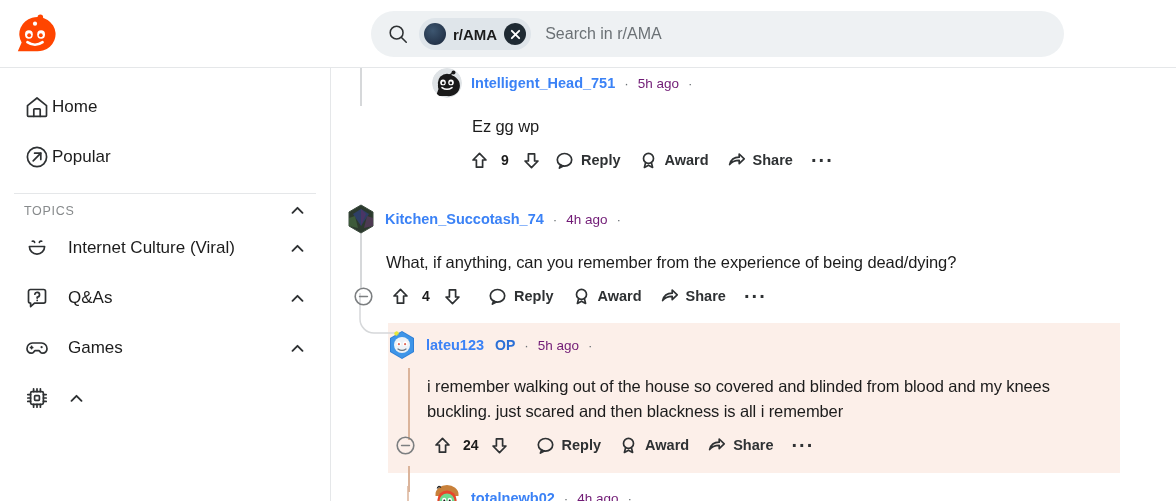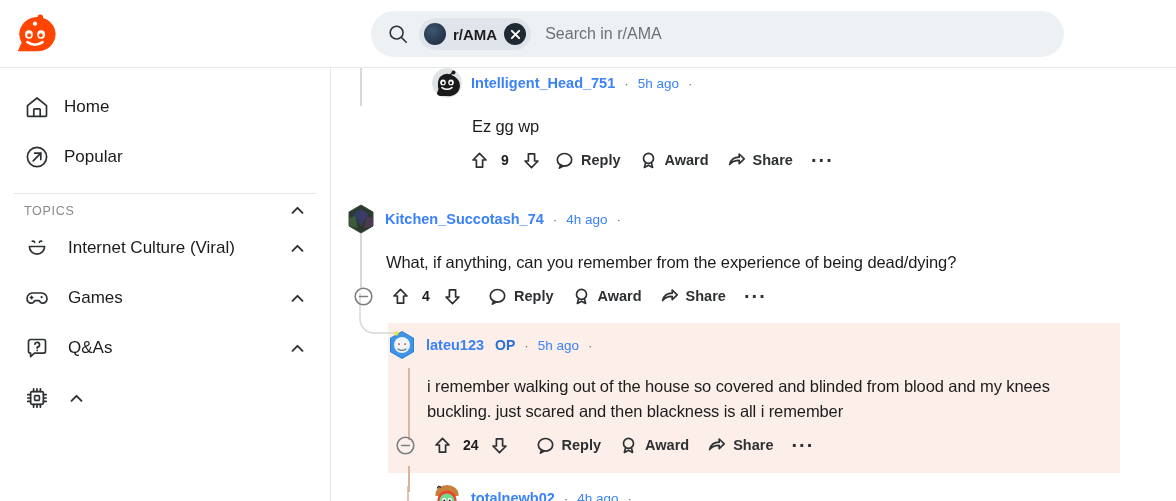--- a/index.html
+++ b/index.html
@@ -63,21 +63,21 @@
   
   .sidebar {
     position: absolute; top: 68px; left: 0;
     width: 331px; height: 433px;
     background: #ffffff;
     border-right: 1px solid #e5e7e9;
     padding-top: 14px;
     overflow: hidden;
   }
   .nav-item {
-    display: flex; align-items: center; gap: 14px;
+    display: flex; align-items: center; gap: 2px;
     height: 50px; margin: 0 10px; padding: 0 14px;
     border-radius: 8px; cursor: pointer;
   }
   .nav-item .ic { width: 26px; height: 26px; flex: 0 0 auto; }
   .nav-item .lbl { font-size: 17px; color: #1c1c1c; }
   .divider { height: 1px; background: #e5e7e9; margin: 11px 14px 0 14px; }
 
   .section-head {
     display: flex; align-items: center; justify-content: space-between;
     margin: 8px 24px 4px 24px; cursor: pointer;
@@ -98,21 +98,21 @@
   .main {
     position: absolute; top: 68px; left: 332px;
     width: 844px; height: 433px;
     background: #ffffff; overflow: hidden;
   }
   .comment { position: absolute; }
   .c-head { display: flex; align-items: center; gap: 9px; }
   .c-avatar { width: 30px; height: 30px; border-radius: 50%; flex: 0 0 auto; }
   .c-user { font-size: 14.5px; font-weight: 700; color: #3b82f6; cursor: pointer; }
   .c-op { font-size: 14px; font-weight: 700; color: #2a6fd6; margin-left: 2px; }
-  .c-meta { font-size: 13.5px; color: #3b82f6; }
+  .c-meta { font-size: 13.5px; color: #701a75; }
   .c-dot { font-size: 13.5px; color: #6b7175; }
   .c-body {
     font-size: 16.5px; color: #1c1c1c; line-height: 1.52;
     letter-spacing: -0.1px;
   }
   .c-actions { display: flex; align-items: center; gap: 0; }
   .act {
     display: flex; align-items: center; gap: 7px;
     height: 30px; padding: 0 9px; border-radius: 15px;
     cursor: pointer; font-size: 14.5px; font-weight: 600; color: #2e3133;
@@ -214,37 +214,37 @@
       <path class="st" d="M17.7 6.2 A1.6 1.6 0 0 0 15.4 7.4"></path>
     </svg>
     <span class="lbl">Internet Culture (Viral)</span>
     <svg class="chev" viewBox="0 0 17 17">
       <path d="M3.5 10.8 L8.5 5.8 L13.5 10.8" fill="none" stroke="#2e3133" stroke-width="1.9" stroke-linecap="round" stroke-linejoin="round"></path>
     </svg>
   </div>
 
   <div class="topic-item">
     <svg class="ic" viewBox="0 0 26 26">
+      <path class="st" d="M4.5 6.4 A1.9 1.9 0 0 1 6.4 4.5 H19.6 A1.9 1.9 0 0 1 21.5 6.4 V16.2 A1.9 1.9 0 0 1 19.6 18.1 H10.5 L6.6 21.6 V18.1 H6.4 A1.9 1.9 0 0 1 4.5 16.2 Z"></path>
+      <path class="st" d="M10.8 9.2 A2.4 2.4 0 1 1 13.2 12.1 V13.1"></path>
+      <circle cx="13.2" cy="15.4" r="0.9" fill="#2e3133"></circle>
+    </svg>
+    <span class="lbl">Q&amp;As</span>
+    <svg class="chev" viewBox="0 0 17 17">
+      <path d="M3.5 10.8 L8.5 5.8 L13.5 10.8" fill="none" stroke="#2e3133" stroke-width="1.9" stroke-linecap="round" stroke-linejoin="round"></path>
+    </svg>
+  </div>
+
+  <div class="topic-item">
+    <svg class="ic" viewBox="0 0 26 26">
       <path class="st" d="M8.4 8 H17.6 A5.6 5.6 0 0 1 23 13.8 A4.3 4.3 0 0 1 18.8 18.2 A3.4 3.4 0 0 1 16.2 16.9 L15 15.6 H11 L9.8 16.9 A3.4 3.4 0 0 1 7.2 18.2 A4.3 4.3 0 0 1 3 13.8 A5.6 5.6 0 0 1 8.4 8 Z"></path>
       <path class="st" d="M7.6 11.4 V13.6 M6.5 12.5 H8.7"></path>
       <circle cx="17.6" cy="12.2" r="1.1" fill="#2e3133"></circle>
     </svg>
     <span class="lbl">Games</span>
-    <svg class="chev" viewBox="0 0 17 17">
-      <path d="M3.5 10.8 L8.5 5.8 L13.5 10.8" fill="none" stroke="#2e3133" stroke-width="1.9" stroke-linecap="round" stroke-linejoin="round"></path>
-    </svg>
-  </div>
-
-  <div class="topic-item">
-    <svg class="ic" viewBox="0 0 26 26">
-      <path class="st" d="M4.5 6.4 A1.9 1.9 0 0 1 6.4 4.5 H19.6 A1.9 1.9 0 0 1 21.5 6.4 V16.2 A1.9 1.9 0 0 1 19.6 18.1 H10.5 L6.6 21.6 V18.1 H6.4 A1.9 1.9 0 0 1 4.5 16.2 Z"></path>
-      <path class="st" d="M10.8 9.2 A2.4 2.4 0 1 1 13.2 12.1 V13.1"></path>
-      <circle cx="13.2" cy="15.4" r="0.9" fill="#2e3133"></circle>
-    </svg>
-    <span class="lbl">Q&amp;As</span>
     <svg class="chev" viewBox="0 0 17 17">
       <path d="M3.5 10.8 L8.5 5.8 L13.5 10.8" fill="none" stroke="#2e3133" stroke-width="1.9" stroke-linecap="round" stroke-linejoin="round"></path>
     </svg>
   </div>
 
   <div class="topic-item">
     <svg class="ic" viewBox="0 0 26 26">
       <rect class="st" x="6.6" y="6.6" width="12.8" height="12.8" rx="1.6"></rect>
       <rect class="st" x="10.6" y="10.6" width="4.8" height="4.8" rx="0.8"></rect>
       <path class="st" d="M9.6 6.6 V3.8 M13 6.6 V3.8 M16.4 6.6 V3.8 M9.6 19.4 V22.2 M13 19.4 V22.2 M16.4 19.4 V22.2 M6.6 9.6 H3.8 M6.6 13 H3.8 M6.6 16.4 H3.8 M19.4 9.6 H22.2 M19.4 13 H22.2 M19.4 16.4 H22.2"></path>

